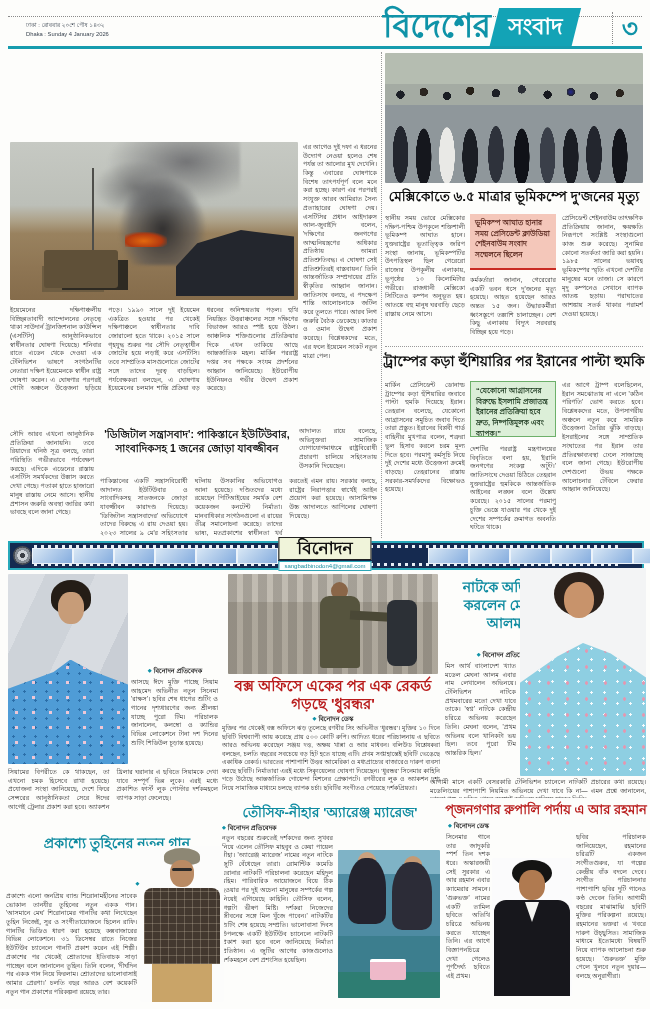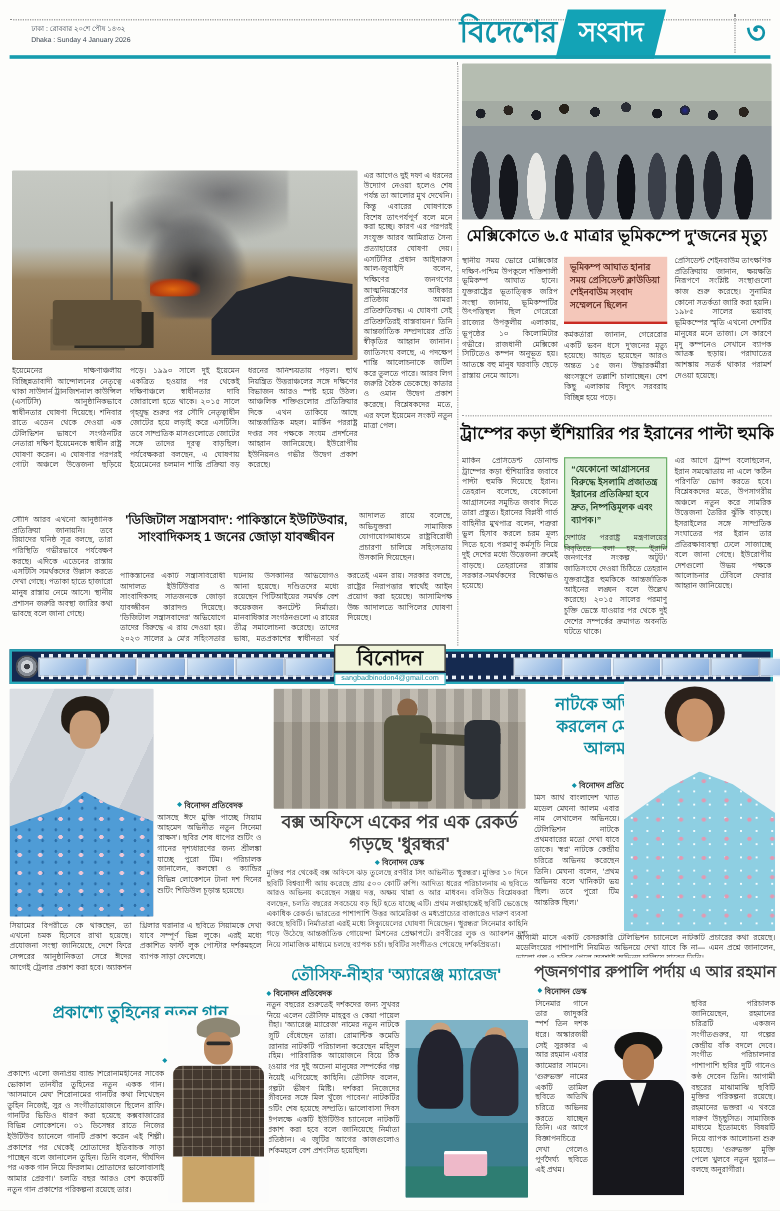--- a/index.html
+++ b/index.html
@@ -6,27 +6,27 @@
   .page{position:relative;width:650px;height:1009px;background:#fdfdfb;margin:0 auto;overflow:hidden;
         font-family:"Liberation Sans",sans-serif;color:#222;}
   .abs{position:absolute;}
   .txt{font-size:6.3px;line-height:1.38;text-align:justify;color:#262626;overflow:hidden;word-break:break-word;}
   .cols3{column-count:3;column-gap:7px;}
   .photo{position:absolute;overflow:hidden;border-radius:1px;}
   .byline{font-size:6.5px;font-weight:bold;color:#1a1a1a;overflow:hidden;white-space:nowrap;}
   .byline .b-ic{color:#0f93a8;font-size:5px;vertical-align:1px;margin-right:2px;}
   .hl-teal{color:#0e8ba0;font-weight:bold;}
   .hl-red{color:#c4372a;font-weight:bold;}
-  .hl-blk{color:#404040;font-weight:bold;}
+  .hl-blk{color:#b91c1c;font-weight:bold;}
 
   
   .dot-top{left:8px;top:16px;width:634px;border-top:1px dotted #8a8a8a;}
   .dateline{left:26px;top:21px;width:220px;font-size:5.8px;line-height:1.5;color:#3a4450;}
   .masthead{left:383px;top:12px;height:32px;display:flex;align-items:center;}
-  .mh-w1{font-size:25px;font-weight:bold;color:#0f93a8;letter-spacing:-.5px;}
+  .mh-w1{font-size:33px;font-weight:bold;color:#0f93a8;letter-spacing:-.5px;}
   .mh-w2{display:inline-block;background:#13a3b6;color:#fff;font-size:22px;font-weight:bold;
          padding:1px 14px 3px;margin-left:4px;transform:skewX(-14deg);}
   .mh-w2 span{display:inline-block;transform:skewX(14deg);}
   .pgnum{left:612px;top:12px;width:34px;font-size:25px;font-weight:bold;color:#0f93a8;text-align:center;
          border-left:1px dotted #8a8a8a;height:32px;line-height:32px;}
   .hdr-rule{left:8px;top:46px;width:634px;height:2.5px;background:#169cae;}
 
   
   .lead-hl{left:12px;top:52px;width:360px;height:66px;font-size:30px;line-height:1.07;text-align:center;
            font-weight:bold;color:#0c0c0c;letter-spacing:-.3px;}
@@ -71,24 +71,24 @@
     radial-gradient(ellipse 11px 40px at 33% 80%,#1b1e24 70%,transparent 72%),
     radial-gradient(ellipse 11px 40px at 43% 78%,#2e323b 70%,transparent 72%),
     radial-gradient(ellipse 11px 40px at 53% 80%,#101218 70%,transparent 72%),
     radial-gradient(ellipse 11px 40px at 63% 79%,#3a3f49 70%,transparent 72%),
     radial-gradient(ellipse 11px 40px at 72% 80%,#1b1e24 70%,transparent 72%),
     radial-gradient(ellipse 11px 40px at 81% 78%,#23262e 70%,transparent 72%),
     radial-gradient(ellipse 11px 40px at 91% 80%,#14161c 70%,transparent 72%);}
   .mex-hl{left:383px;top:186px;width:262px;height:22px;font-size:13.5px;text-align:center;font-weight:bold;color:#0d0d0d;overflow:hidden;}
   .quote-pink{left:470px;top:214px;width:86px;height:56px;background:#f4c7ba;border-bottom:2.5px solid#c92b23;
     font-size:7.4px;font-weight:bold;color:#5c2a20;padding:4px 5px;line-height:1.45;overflow:hidden;box-sizing:border-box;}
-  .quote-green{left:470px;top:381px;width:86px;height:76px;background:#dcefd8;border:1px solid #6db06a;
+  .quote-green{left:470px;top:381px;width:86px;height:56px;background:#dcefd8;border:1px solid #6db06a;
     font-size:7.4px;font-weight:bold;color:#1d3a20;padding:4px 5px;line-height:1.45;overflow:hidden;box-sizing:border-box;}
   .hdot{border-top:1px dotted #9a9a9a;}
-  .iran-hl{left:383px;top:350px;width:262px;height:24px;font-size:14px;text-align:right;font-weight:bold;color:#0d0d0d;overflow:hidden;}
+  .iran-hl{left:383px;top:350px;width:262px;height:24px;font-size:14px;text-align:center;font-weight:bold;color:#0d0d0d;overflow:hidden;}
 
   
   .banner{left:8px;top:541px;width:626px;height:25px;background:#152a50;border:2px solid #27a9ba;
           display:flex;align-items:center;justify-content:space-between;padding:0 3px;}
   .banner:before,.banner:after{content:"";position:absolute;left:24px;right:24px;height:3px;
           background:repeating-linear-gradient(90deg,#e9eff6 0 3px,transparent 3px 7px);}
   .banner:before{top:2px;} .banner:after{bottom:2px;}
   .frame{width:39px;height:14px;background:linear-gradient(135deg,#d8e7f5,#84acde);border:1px solid #ecf3fa;flex:none;}
   .reel{width:19px;height:19px;border-radius:50%;flex:none;
         background:radial-gradient(circle 2.5px at 50% 50%,#3c3f45 90%,transparent),

